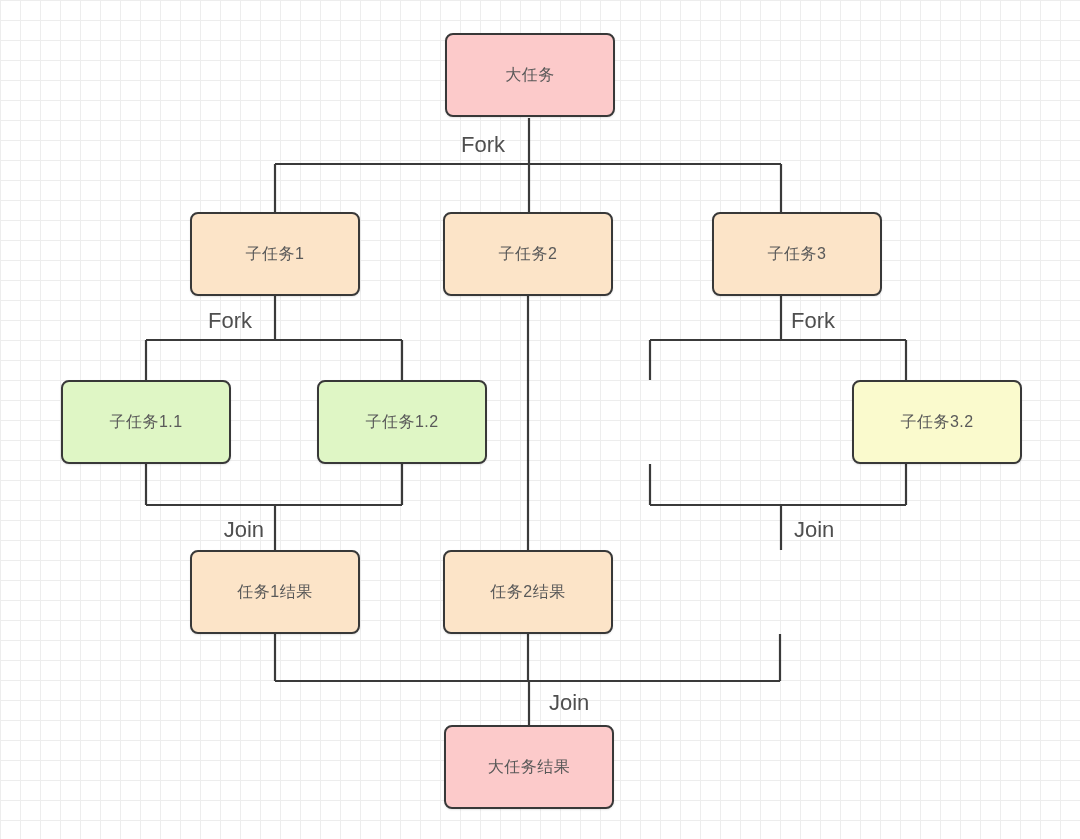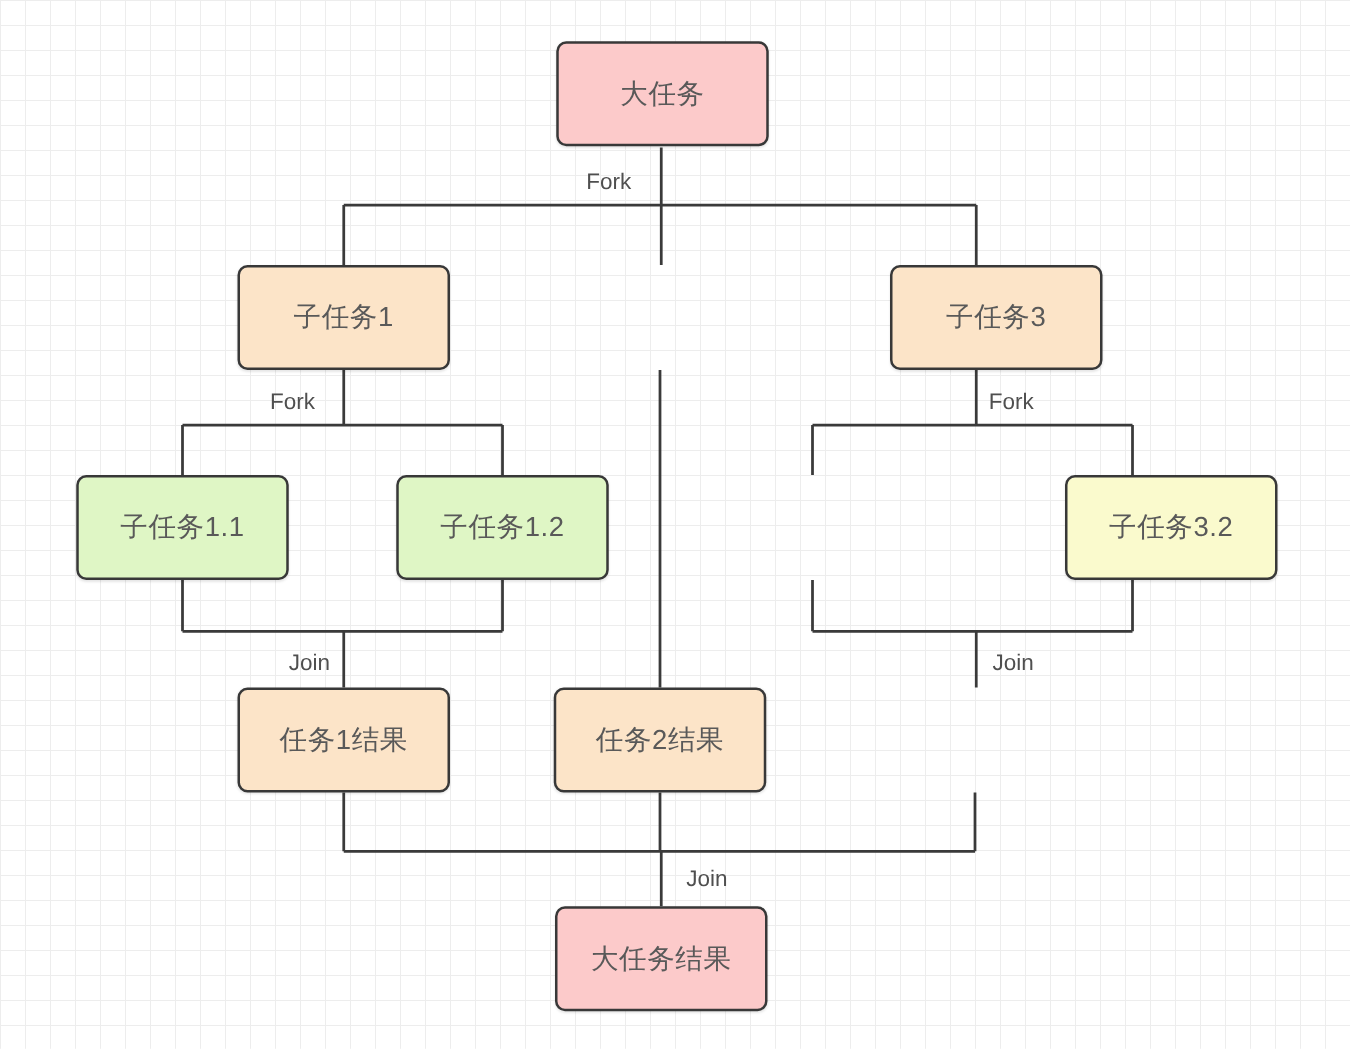--- a/index.html
+++ b/index.html
@@ -39,26 +39,26 @@
     border: 2px solid #383838;
     border-radius: 8px;
     box-sizing: border-box;
     display: flex;
     align-items: center;
     justify-content: center;
     box-shadow: 0 1px 2px rgba(0,0,0,0.10);
     cursor: default;
   }
   .node .node-label {
-    font-size: 22px;
+    font-size: 16px;
     letter-spacing: 0.5px;
   }
   .edge-label {
     position: absolute;
-    font-size: 18px;
+    font-size: 22px;
     line-height: 24px;
     white-space: nowrap;
   }
   .edge-label.align-right { text-align: right; }
 
   
   #n-big-task     { left: 445px; top: 33px;  }
   #n-subtask-1    { left: 190px; top: 212px; }
   #n-subtask-2    { left: 443px; top: 212px; }
   #n-subtask-3    { left: 696px; top: 212px; margin-left: 16px; }
@@ -97,20 +97,23 @@
   </svg>
 
   <div class="node" id="n-big-task" style="background-color: rgb(252, 202, 202);">
     <span class="node-label" style="color: rgb(89, 89, 89);">大任务</span>
   </div>
 
   <div class="node" id="n-subtask-1" style="background-color: rgb(252, 228, 200); align-items: center;">
     <span class="node-label" style="color: rgb(89, 89, 89);">子任务1</span>
   </div>
 
+  <div class="node" id="n-subtask-2" style="background-color: rgb(252, 228, 200);">
+    <span class="node-label" style="color: rgb(89, 89, 89);">子任务2</span>
+  </div>
 
   <div class="node" id="n-subtask-3" style="background-color: rgb(252, 228, 200);">
     <span class="node-label" style="color: rgb(89, 89, 89);">子任务3</span>
   </div>
 
   <div class="node" id="n-subtask-1-1" style="background-color: rgb(223, 246, 197);">
     <span class="node-label" style="color: rgb(89, 89, 89);">子任务1.1</span>
   </div>
 
   <div class="node" id="n-subtask-1-2" style="background-color: rgb(223, 246, 197);">

